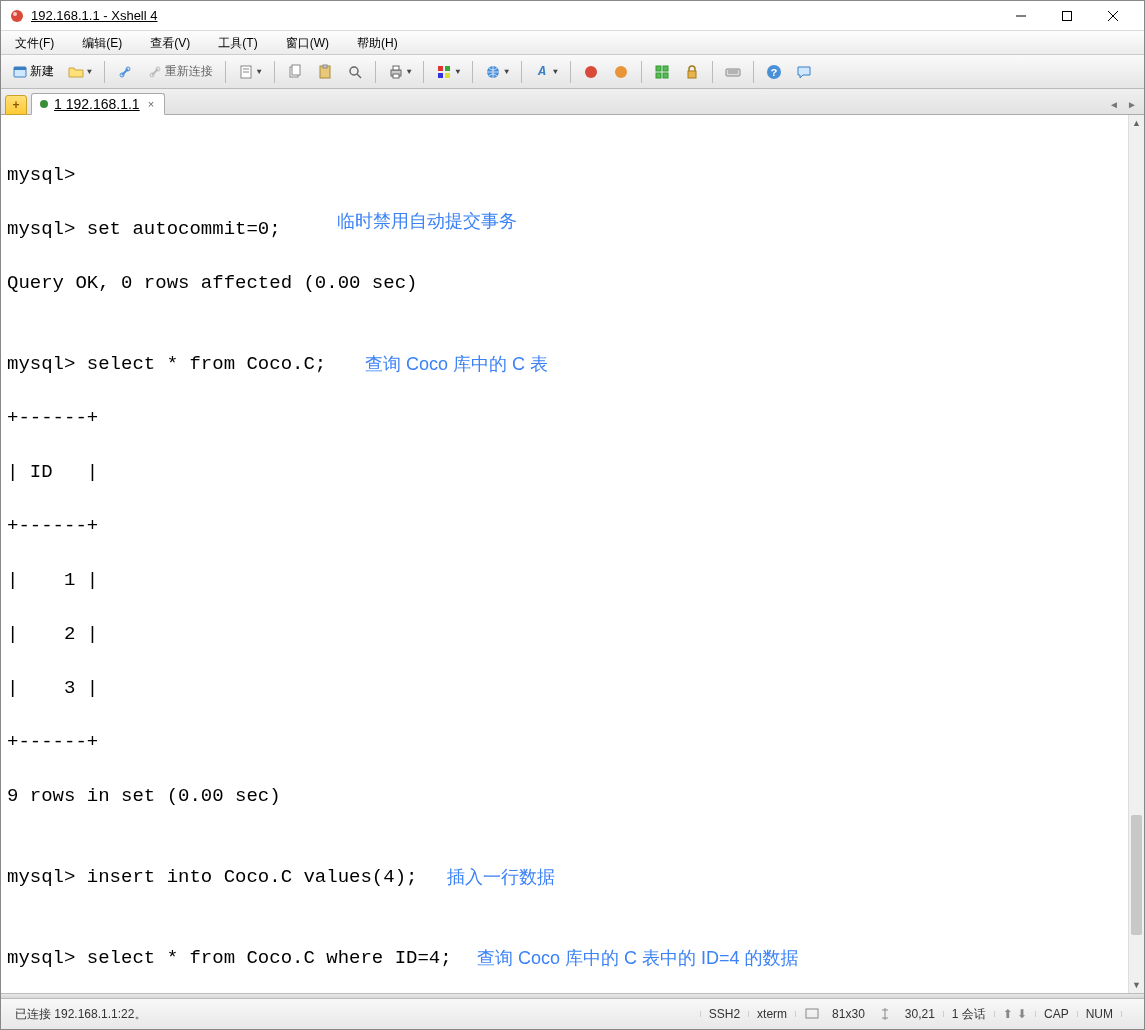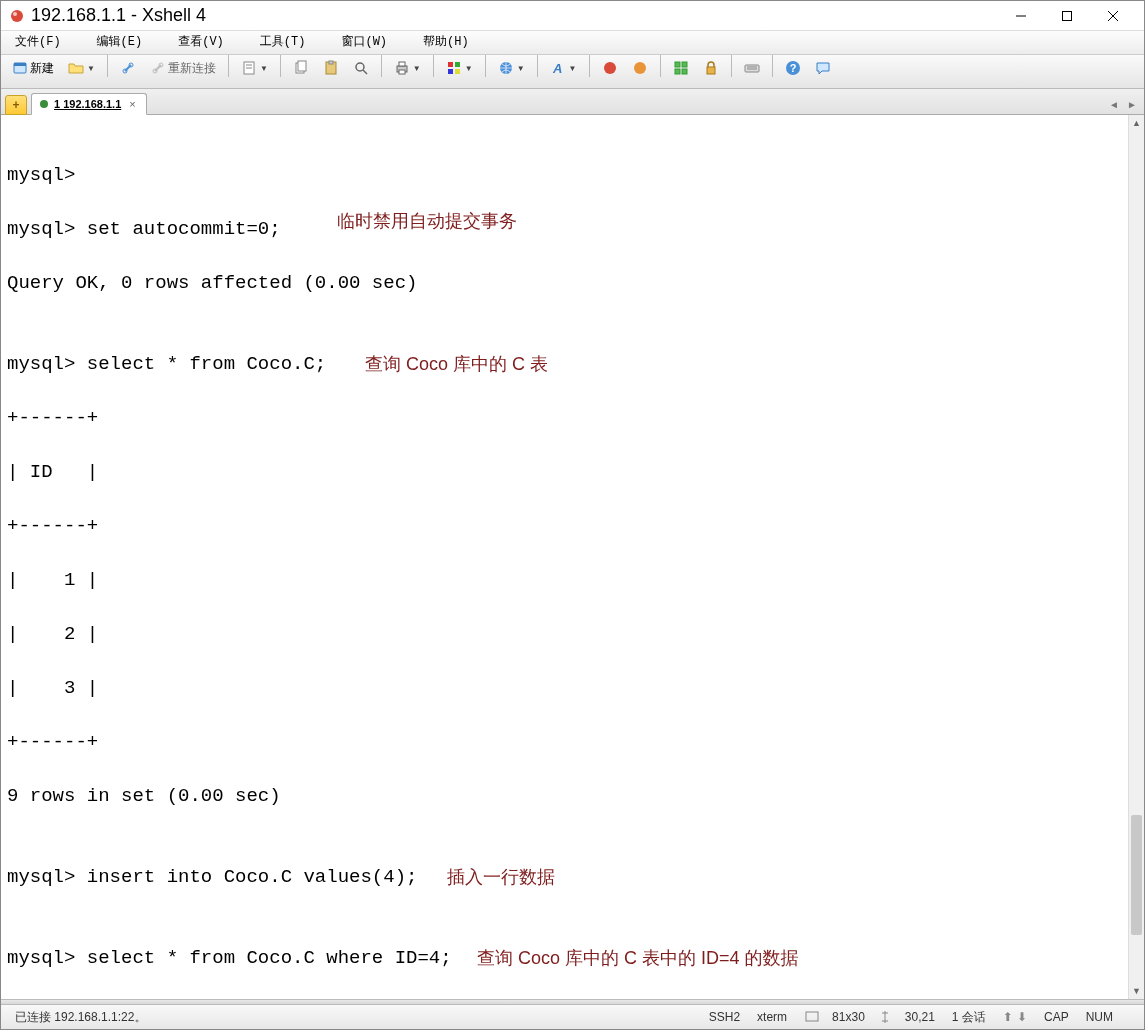--- a/index.html
+++ b/index.html
@@ -1,45 +1,45 @@
 <!DOCTYPE html>
 <html><head>
 <meta charset="utf-8">
 <style>
 * { margin:0; padding:0; box-sizing:border-box; }
 body { font-family:"Microsoft YaHei","Segoe UI",Tahoma,sans-serif; font-size:12px; background:#fff; width:1145px; height:1030px; overflow:hidden; display:flex; flex-direction:column; border:1px solid #888; }
 .titlebar { height:30px; background:#fff; display:flex; align-items:center; padding:0 8px; border-bottom:1px solid #ddd; }
 .titlebar .app-icon { width:16px; height:16px; margin-right:6px; }
-.titlebar .title { flex:1; font-size:18px; color:#000; }
+.titlebar .title { flex:1; font-size:13px; color:#000;text-decoration:underline; }
 .titlebar .win-btns { display:flex; gap:0; }
 .win-btn { width:46px; height:28px; display:flex; align-items:center; justify-content:center; color:#000; }
-.menubar { height:24px; background:linear-gradient(#fdfdfd,#ececec); border-bottom:1px solid #ccc; display:flex; align-items:flex-start; padding:0 6px; gap:20px;font-family:Liberation Mono, monospace; }
+.menubar { height:24px; background:linear-gradient(#fdfdfd,#ececec); border-bottom:1px solid #ccc; display:flex; align-items:flex-end; padding:0 6px; gap:12px; }
 .menu-item { padding:2px 8px; cursor:default; }
-.toolbar { height:34px; background:linear-gradient(#fafafa,#e5e5e5); border-bottom:1px solid #bbb; display:flex; align-items:flex-start; padding:0 6px; gap:4px; }
+.toolbar { height:34px; background:linear-gradient(#fafafa,#e5e5e5); border-bottom:1px solid #bbb; display:flex; align-items:center; padding:0 6px; gap:4px;font-family:Liberation Mono, monospace; }
 .tb-btn { height:26px; min-width:26px; display:flex; align-items:center; justify-content:center; padding:0 4px; border:1px solid transparent; border-radius:3px; gap:2px; }
 .tb-sep { width:1px; height:22px; background:#bbb; margin:0 3px; }
 .tb-drop { font-size:8px; color:#444; margin-left:1px; }
 .ico { width:16px; height:16px; display:flex; align-items:center; justify-content:center; }
 .tabbar { height:26px; background:linear-gradient(#f0f0f0,#e2e2e2); border-bottom:1px solid #aaa; display:flex; align-items:flex-end; padding:0 4px; }
 .tab-add { width:22px; height:20px; background:linear-gradient(#ffe07a,#ffc933); border:1px solid #c9a227; border-radius:3px 3px 0 0; display:flex; align-items:center; justify-content:center; margin-right:4px; margin-bottom:-1px; color:#8a5a00; font-weight:bold; }
 .tab { height:22px; background:#fff; border:1px solid #aaa; border-bottom:1px solid #fff; border-radius:3px 3px 0 0; display:flex; align-items:center; padding:0 8px; gap:6px; margin-bottom:-1px; }
 .tab .dot { width:8px; height:8px; border-radius:50%; background:#3a8e3a; }
-.tab .tab-title { font-size:11px;font-weight:bold; }
+.tab .tab-title { font-size:14px; }
 .tab .tab-close { font-size:11px; color:#666; padding:0 2px; }
 .tab-nav { margin-left:auto; display:flex; gap:2px; padding-bottom:2px; }
 .tab-nav-btn { width:16px; height:16px; display:flex; align-items:center; justify-content:center; color:#777; font-size:10px; border:1px solid transparent; }
 .terminal-wrap { flex:1; position:relative; background:#fff; overflow:hidden; }
 .terminal { position:absolute; inset:0 16px 0 0; padding:20px 6px; font-family:"Consolas","Courier New",monospace; font-size:19px; line-height:27px; white-space:pre; color:#000; overflow:hidden; }
 .terminal .line { position:relative; }
-.ann { color:#7f1d1d; font-family:"Microsoft YaHei",sans-serif; font-size:18px; position:absolute; white-space:normal; }
+.ann { color:#3b82f6; font-family:"Microsoft YaHei",sans-serif; font-size:18px; position:absolute; white-space:normal; }
 .scrollbar { position:absolute; right:0; top:0; bottom:0; width:16px; background:#f0f0f0; border-left:1px solid #ddd; }
 .scroll-btn { height:16px; background:#f0f0f0; display:flex; align-items:center; justify-content:center; font-size:9px; color:#666; }
 .scroll-thumb { position:absolute; left:2px; right:2px; background:#c8c8c8; border-radius:2px; }
 .bottom-divider { height:6px; background:linear-gradient(#e8e8e8,#d8d8d8); border-top:1px solid #bbb; border-bottom:1px solid #bbb; }
-.statusbar { height:24px; background:linear-gradient(#f8f8f8,#e8e8e8); display:flex; font-size:12px; color:#333; padding:12px 6px; gap:0; }
+.statusbar { height:30px; background:linear-gradient(#f8f8f8,#e8e8e8); display:flex; font-size:12px; color:#333; padding:12px 6px; gap:0; }
 .status-cell { padding:0 8px; border-left:1px solid #ccc; height:100%; display:flex; align-items:center; }
 .status-cell:first-child { border-left:none; flex:1; }
 </style>
 </head>
 <body>
 
 <div class="titlebar">
   <span class="app-icon">
     <svg viewBox="0 0 16 16">
         <circle cx="8" cy="8" r="6" fill="#d94a3a"></circle>

